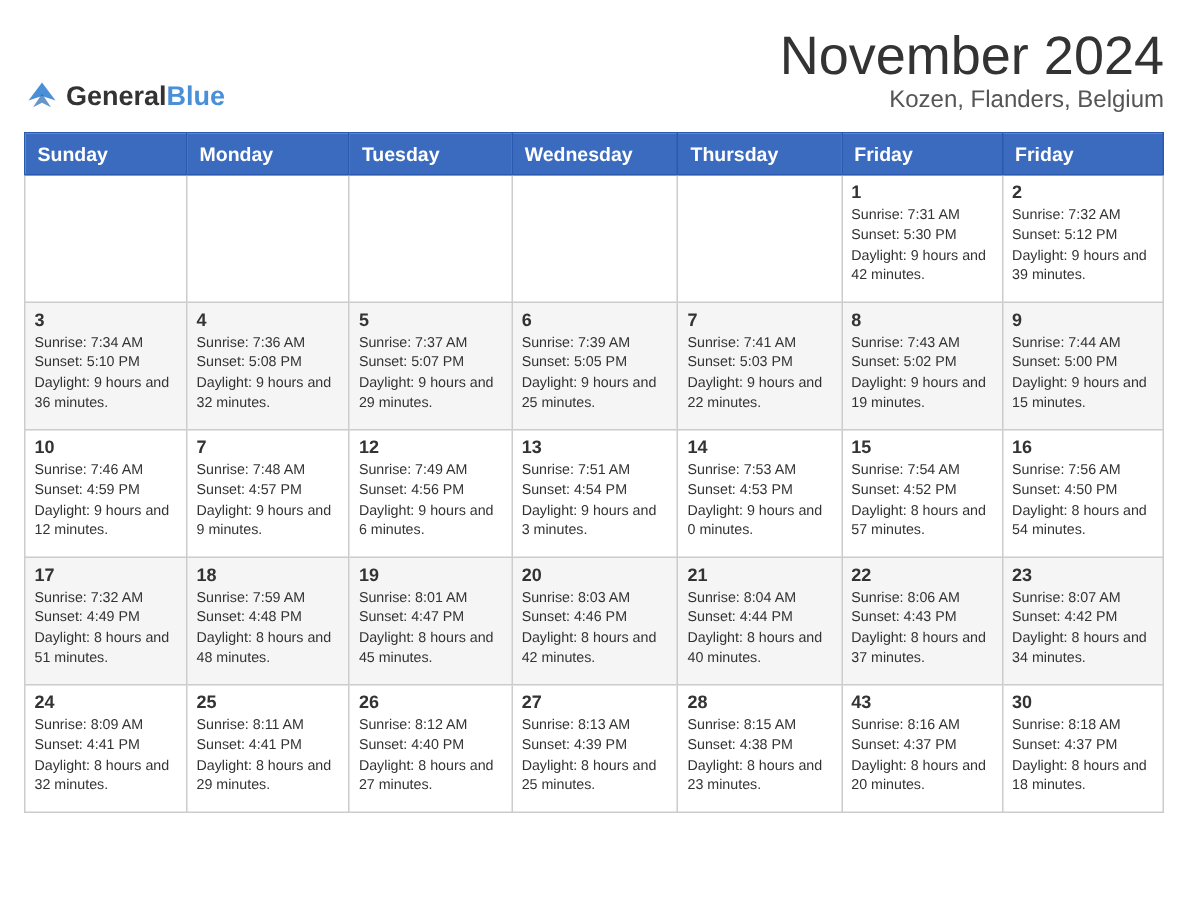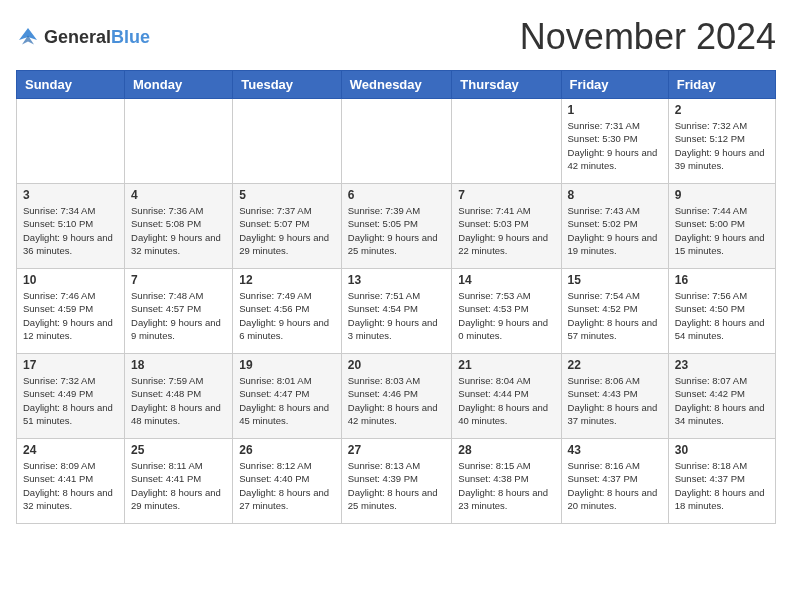--- a/index.html
+++ b/index.html
@@ -6,21 +6,21 @@
     body {
       font-family: Arial, sans-serif;
       background: #fff;
       width: 792px;
       min-height: 612px;
       padding: 16px;
     }
     .header-section {
       display: flex;
       justify-content: space-between;
-      align-items: center;
+      align-items: flex-end;
       margin-bottom: 12px;
     }
     .logo {
       display: flex;
       align-items: center;
       gap: 4px;
     }
     .logo-text-general {
       font-size: 18px;
       font-weight: bold;
@@ -97,20 +97,21 @@
     <svg class="logo-icon" viewBox="0 0 32 32" xmlns="http://www.w3.org/2000/svg">
       <polygon points="16,4 28,20 16,16 4,20" fill="#4a90d9"></polygon>
       <polygon points="16,14 24,26 16,22 8,26" fill="#2a6aaf" opacity="0.7"></polygon>
     </svg>
     <div>
       <span class="logo-text-general">General</span><span class="logo-text-blue">Blue</span>
     </div>
   </div>
   <div class="title-section">
     <div class="month-title">November 2024</div>
+    <div class="location-subtitle">Kozen, Flanders, Belgium</div>
   </div>
 </div>
 
 <table class="calendar">
   <thead>
     <tr>
     <th>Sunday</th>
         <th>Monday</th>
         <th>Tuesday</th>
         <th>Wednesday</th>

